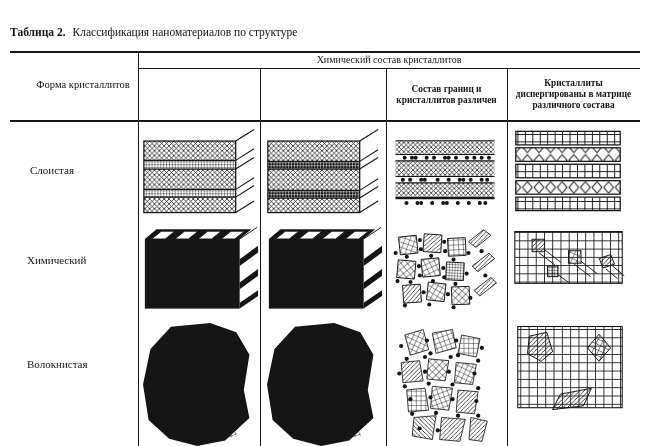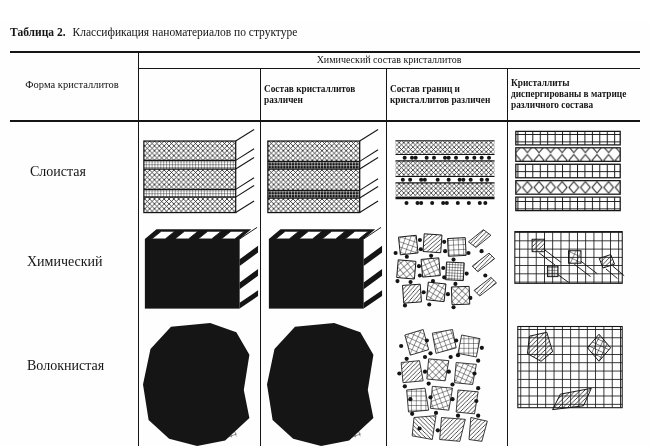--- a/index.html
+++ b/index.html
@@ -3,25 +3,25 @@
 <meta charset="utf-8">
 <style>
   html,body{margin:0;padding:0;background:#ffffff;}
   .page{position:relative;width:650px;height:446px;background:#fefefe;
         font-family:Liberation Serif, serif;color:#151515;overflow:hidden;margin-top:21px;}
   .hline{position:absolute;background:#151515;}
   .vline{position:absolute;background:#151515;width:1.2px;}
   .title{position:absolute;left:10px;top:5px;font-size:11.5px;white-space:nowrap;}
   .title b{margin-right:7px;}
   .hdr{position:absolute;display:flex;align-items:center;justify-content:center;
-       line-height:1.18;}
+       text-align:center;line-height:1.18;}
   .group-hdr{font-size:10px;}
   .corner-hdr{font-size:10.5px;}
   .sub-hdr{font-size:9.3px;font-weight:bold;padding:0 3px;box-sizing:border-box;}
-  .rowlabel{position:absolute;font-size:14px;}
+  .rowlabel{position:absolute;font-size:11px;}
   .cell{position:absolute;}
   .cell svg{width:100%;height:100%;display:block;}
   .defs{position:absolute;width:0;height:0;}
 </style>
 </head>
 <body>
 
 <div class="page">
 
   <svg class="defs" aria-hidden="true">
@@ -344,23 +344,22 @@
 
   <div class="hline" style="left:10px;top:30px;width:630px;height:2px"></div>
   <div class="hline" style="left:138px;top:47px;width:502px;height:1px"></div>
   <div class="hline" style="left:10px;top:99px;width:630px;height:1.8px"></div>
   <div class="hline" style="left:10px;top:432px;width:630px;height:2.6px"></div>
   <div class="vline" style="left:138px;top:30px;height:402px"></div>
   <div class="vline" style="left:260px;top:47px;height:385px"></div>
   <div class="vline" style="left:386px;top:47px;height:385px"></div>
   <div class="vline" style="left:507px;top:47px;height:385px"></div>
 
-  <div class="hdr corner-hdr" style="left:8px;top:30px;width:128px;height:68px">Форма кристаллитов</div>
+  <div class="hdr corner-hdr" style="left:19px;top:30px;width:128px;height:68px">Форма кристаллитов</div>
   <div class="hdr group-hdr" style="left:138px;top:30px;width:502px;height:17px">Химический состав кристаллитов</div>
-  <div class="hdr sub-hdr" style="left:261px;top:48px;width:124px;height:51px">Состав кристаллитов различен</div>
   <div class="hdr sub-hdr" style="left:508px;top:48px;width:131px;height:51px">Кристаллиты диспергированы в матрице различного состава</div>
   <div class="hdr sub-hdr" style="left:387px;top:48px;width:119px;height:51px">Состав границ и кристаллитов различен</div>
 
   <div class="rowlabel" style="left:30px;top:143px">Слоистая</div>
   <div class="rowlabel" style="left:27px;top:233px">Химический</div>
   <div class="rowlabel" style="left:27px;top:337px">Волокнистая</div>
 
   <div class="cell" style="left:140px;top:104px;width:116px;height:92px">
     <svg role="img" aria-label="layered-uniform-composition-diagram">
         <use href="#sym-layer-same"></use>

